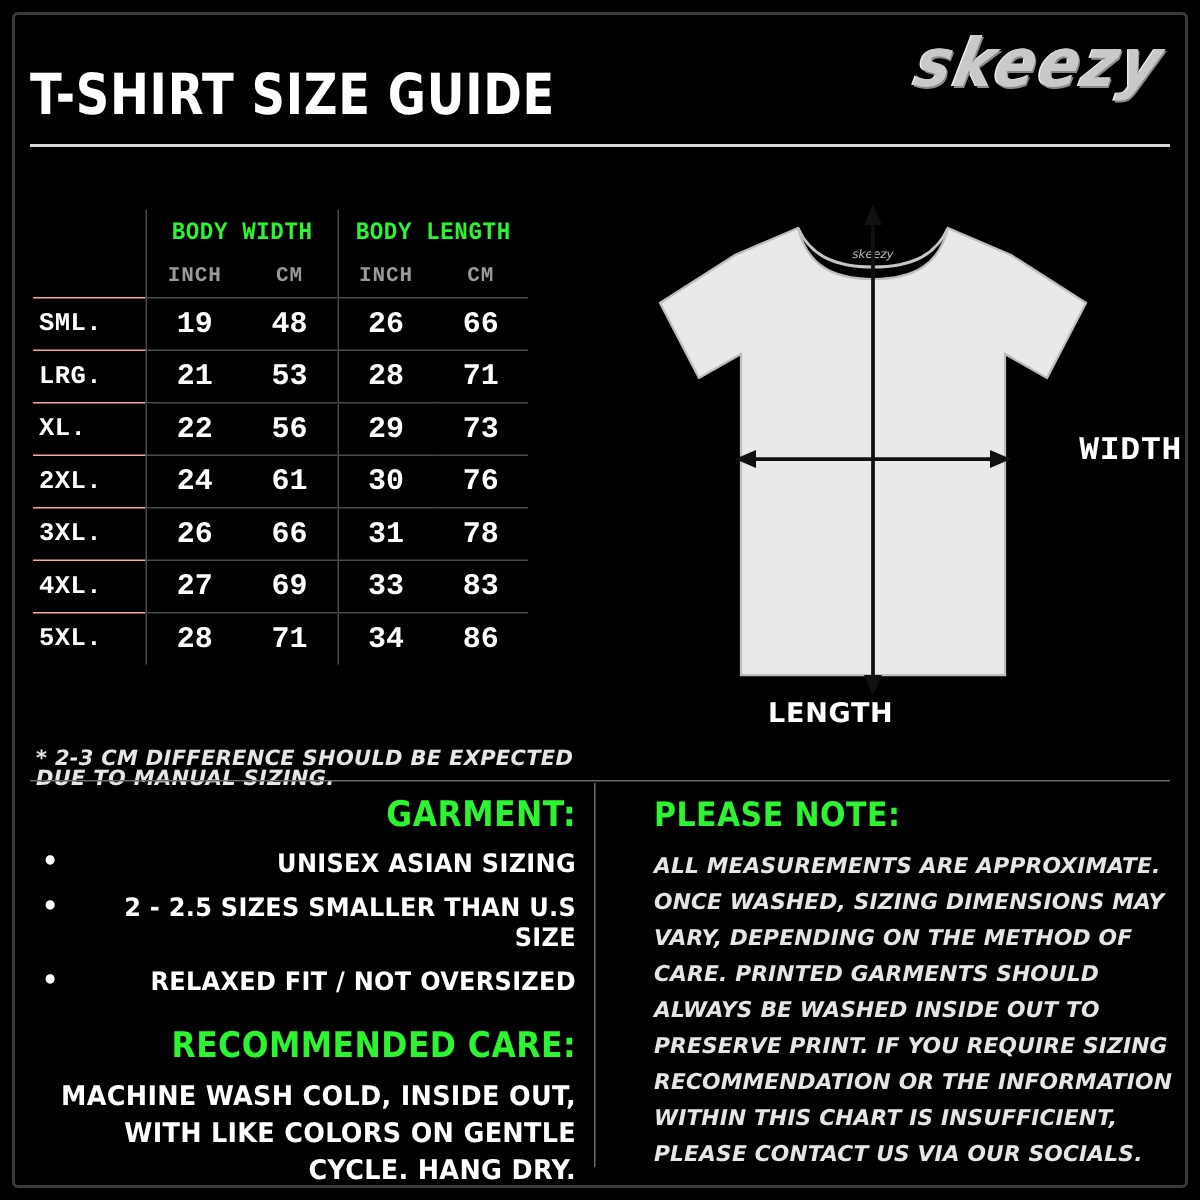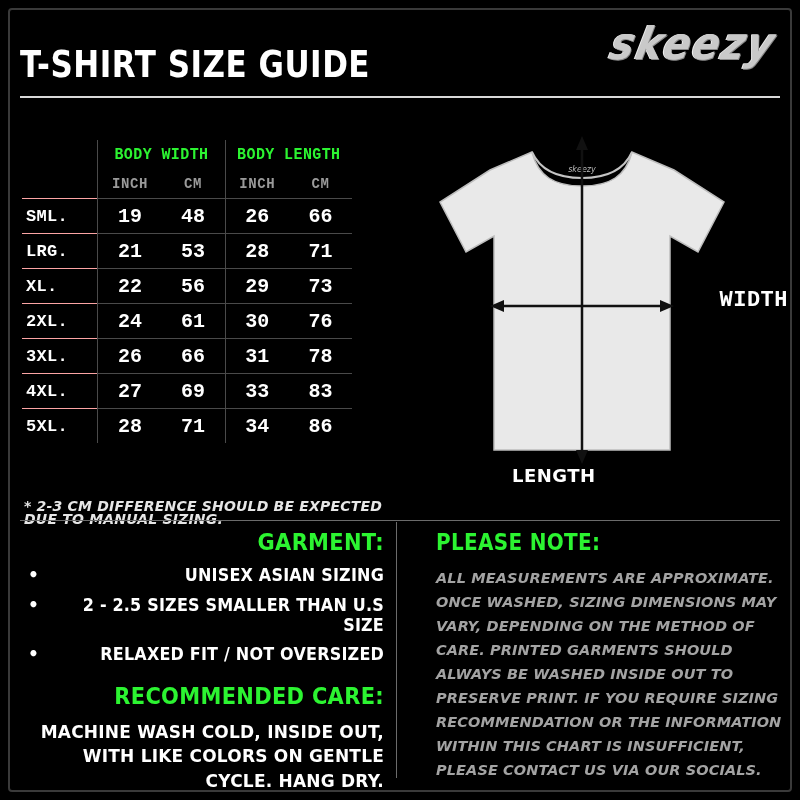--- a/index.html
+++ b/index.html
@@ -255,21 +255,21 @@
     letter-spacing: 0.2px;
     transform: scaleY(1.06);
     transform-origin: left top;
   }
   .note-body {
     font-family: "DejaVu Sans", sans-serif;
     font-style: italic;
     font-weight: bold;
     font-size: 14.5px;
     line-height: 24px;
-    color: #a3a3a3;
+    color: #e5e5e5;
     letter-spacing: 0.1px;
   }
 </style>
 </head>
 <body>
 
 <div class="page">
   <div class="frame"></div>
 
   <div class="header">

